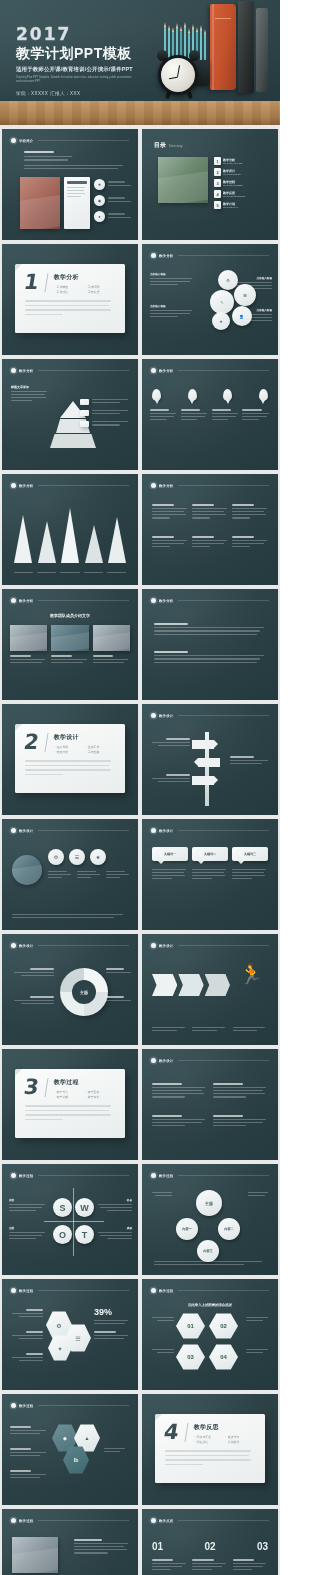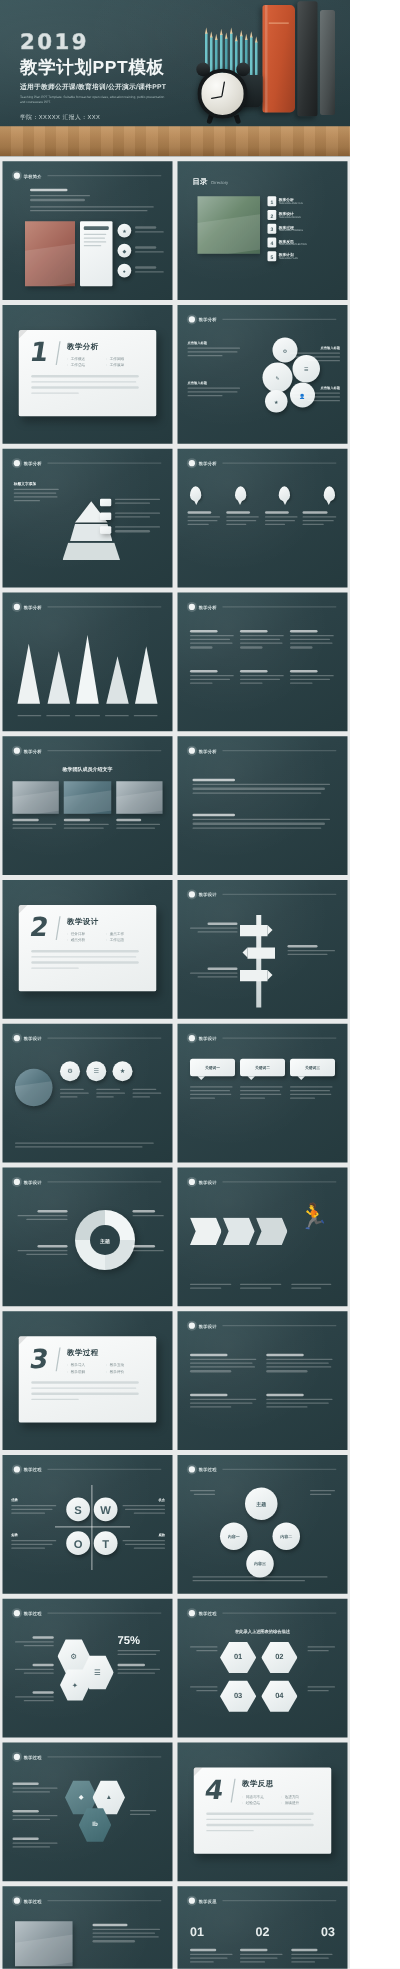--- a/index.html
+++ b/index.html
@@ -164,21 +164,21 @@
     <div class="cup"></div>
     <div class="bell l"></div>
     <div class="bell r"></div>
     <div class="clkfoot l"></div>
     <div class="clkfoot r"></div>
     <div class="clock"></div>
 
     <div class="desk"></div>
 
     <div class="cover-txt">
-      <div class="c-year">2019</div>
+      <div class="c-year">2017</div>
       <div class="c-title">教学计划PPT模板</div>
       <div class="c-sub">适用于教师公开课/教育培训/公开演示/课件PPT</div>
       <div class="c-en">Teaching Plan PPT Template. Suitable for teacher open class, education training, public presentation and courseware PPT.</div>
       <div class="c-foot">学院：XXXXX    汇报人：XXX</div>
     </div>
   </div>
 
   <div class="grid">
 
     <div class="slide">
@@ -918,21 +918,21 @@
           <span class="dot"></span>
           <span class="ht">教学过程</span>
           <span class="rule"></span>
         </div>
       <div style="position:absolute;left:44px;top:32px;width:46px;height:48px;">
         <div class="whex" style="position:absolute;left:0;top:0;width:26px;height:28px;font-size:6px">⚙</div>
         <div class="whex" style="position:absolute;left:19px;top:13px;width:26px;height:28px;font-size:6px">☰</div>
         <div class="whex" style="position:absolute;left:2px;top:24px;width:24px;height:26px;font-size:6px">✦</div>
       </div>
       <div style="position:absolute;right:8px;top:28px;width:36px">
-        <div style="font-size:9px;font-weight:bold;color:#f2f7f7">75%</div>
+        <div style="font-size:9px;font-weight:bold;color:#f2f7f7">39%</div>
         <div class="lines" style="margin-top:3px">
             <i style="width:95%"></i>
             <i style="width:85%"></i>
           </div>
         <div class="lines" style="margin-top:7px">
             <i style="width:60%;height:2px;background:rgba(255,255,255,.6)"></i>
             <i style="width:95%"></i>
             <i style="width:82%"></i>
           </div>
       </div>

